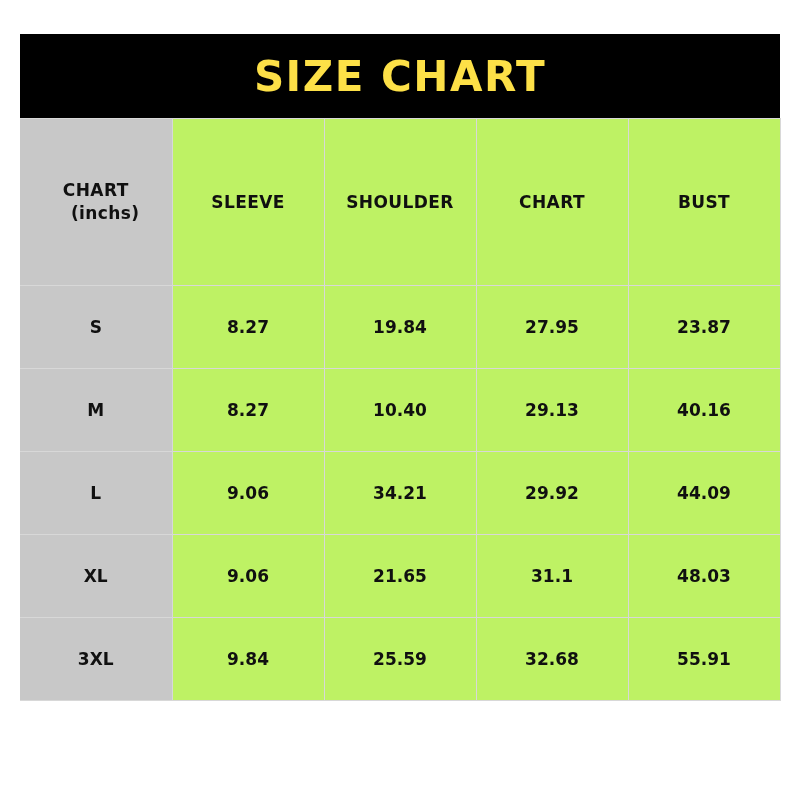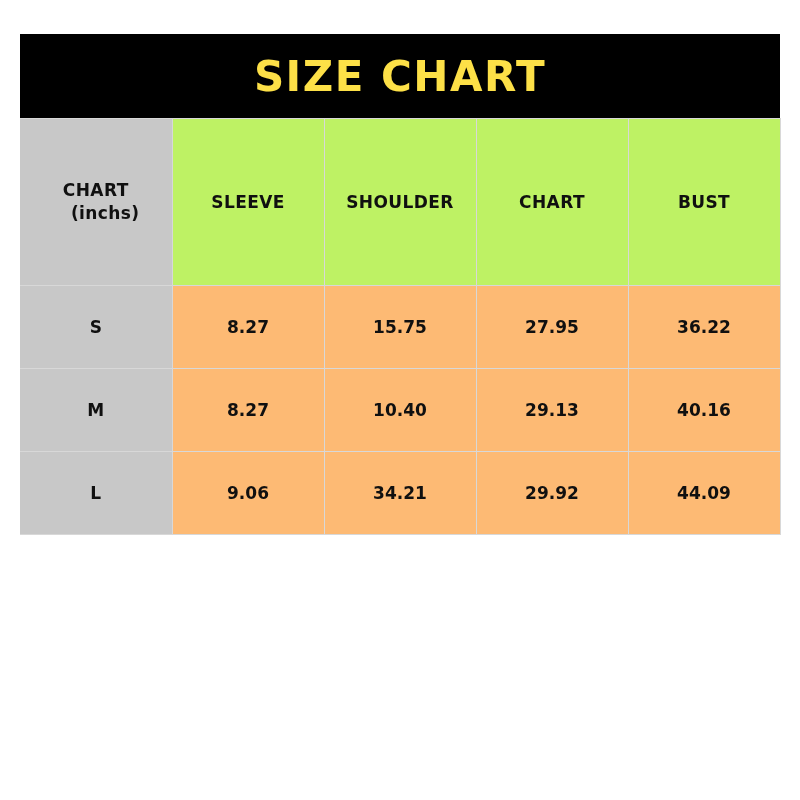--- a/index.html
+++ b/index.html
@@ -70,21 +70,21 @@
   }
   thead th.corner {
     background: #c8c8c8;
     border-left: none;
   }
   thead th.corner .l1 { display: block; line-height: 1.35; }
   thead th.corner .l2 { display: block; line-height: 1.35; margin-left: 19px; }
 
   tbody td {
     height: 82px;
-    background: #fdba74;
+    background: #bef264;
   }
   tbody td.rowhead {
     background: #c8c8c8;
     border-left: none;
   }
 </style>
 </head>
 <body>
 
 <div class="page">
@@ -111,35 +111,49 @@
           <th>SLEEVE</th>
           <th>SHOULDER</th>
           <th>CHART</th>
           <th>BUST</th>
         </tr>
       </thead>
       <tbody>
         <tr>
           <td class="rowhead">S</td>
           <td>8.27</td>
-          <td>15.75</td>
+          <td>19.84</td>
           <td>27.95</td>
-          <td>36.22</td>
+          <td>23.87</td>
         </tr>
         <tr>
           <td class="rowhead">M</td>
           <td>8.27</td>
           <td>10.40</td>
           <td>29.13</td>
           <td>40.16</td>
         </tr>
         <tr>
           <td class="rowhead">L</td>
           <td>9.06</td>
           <td>34.21</td>
           <td>29.92</td>
           <td>44.09</td>
         </tr>
+        <tr>
+          <td class="rowhead">XL</td>
+          <td>9.06</td>
+          <td>21.65</td>
+          <td>31.1</td>
+          <td>48.03</td>
+        </tr>
+        <tr>
+          <td class="rowhead">3XL</td>
+          <td>9.84</td>
+          <td>25.59</td>
+          <td>32.68</td>
+          <td>55.91</td>
+        </tr>
       </tbody>
     </table>
 
   </div>
 </div>
 
 </body></html>

